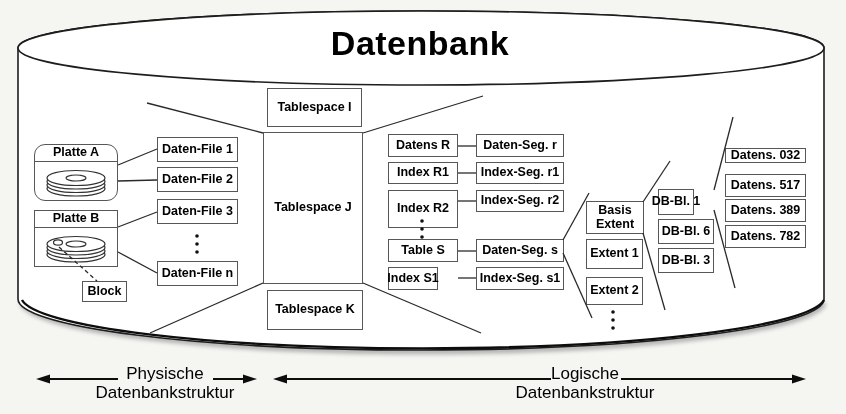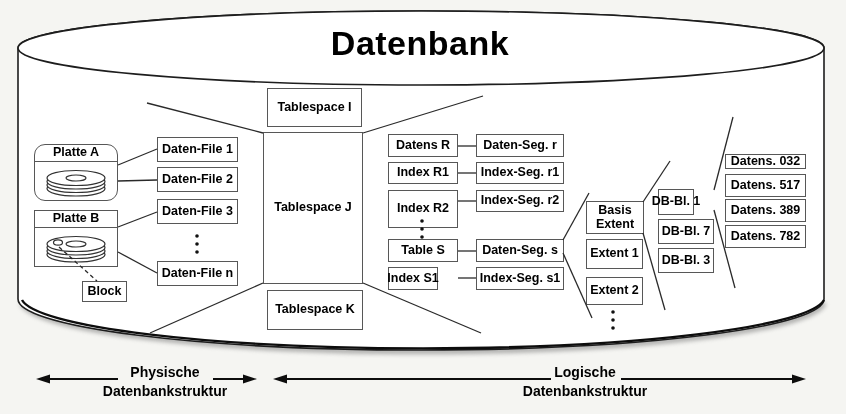--- a/index.html
+++ b/index.html
@@ -25,21 +25,21 @@
     border-bottom:1.3px solid #575757;text-align:center;
     font-size:12.5px;font-weight:700;padding:1px 0 1px 0;
   }
   .diskbox .bdy{flex:1;display:flex;align-items:center;justify-content:center;}
   .title{
     position:absolute;z-index:1;text-align:center;
     font-size:34px;font-weight:700;color:#000;letter-spacing:0.5px;
   }
   .legend{
     position:absolute;z-index:1;text-align:center;
-    font-size:14px;font-weight:700;color:#000;white-space:nowrap;
+    font-size:17px;font-weight:400;color:#000;white-space:nowrap;
   }
 </style>
 </head>
 <body>
 
 <div id="stage">
 
   <svg id="underlay" class="layer" width="846" height="414" viewBox="0 0 846 414">
     <defs>
       <filter id="soft" x="-20%" y="-20%" width="140%" height="140%">
@@ -112,24 +112,24 @@
   <div class="box" style="left:476px;top:267px;width:88px;height:23px;">Index-Seg. s1</div>
 
   <div class="box twoline" style="left:586px;top:201px;width:58px;height:33px;">
     <span>Basis</span>
     <span>Extent</span>
   </div>
   <div class="box" style="left:586px;top:239px;width:57px;height:30px;">Extent 1</div>
   <div class="box" style="left:586px;top:277px;width:57px;height:28px;">Extent 2</div>
 
   <div class="box" style="left:658px;top:189px;width:36px;height:26px;">DB-Bl. 1</div>
-  <div class="box" style="left:658px;top:219px;width:56px;height:25px;">DB-Bl. 7</div>
+  <div class="box" style="left:658px;top:219px;width:56px;height:25px;">DB-Bl. 6</div>
   <div class="box" style="left:658px;top:248px;width:56px;height:25px;">DB-Bl. 3</div>
 
-  <div class="box" style="left:725px;top:148px;width:81px;height:15px;margin-top:6px;">Datens. 032</div>
+  <div class="box" style="left:725px;top:148px;width:81px;height:15px;">Datens. 032</div>
   <div class="box" style="left:725px;top:174px;width:81px;height:23px;">Datens. 517</div>
   <div class="box" style="left:725px;top:199px;width:81px;height:23px;">Datens. 389</div>
   <div class="box" style="left:725px;top:225px;width:81px;height:23px;">Datens. 782</div>
 
   <div class="legend" style="left:95px;top:364px;width:140px;">Physische</div>
   <div class="legend" style="left:75px;top:383px;width:180px;">Datenbankstruktur</div>
   <div class="legend" style="left:515px;top:364px;width:140px;">Logische</div>
   <div class="legend" style="left:495px;top:383px;width:180px;">Datenbankstruktur</div>
 
   <svg id="overlay" class="layer" width="846" height="414" viewBox="0 0 846 414">

